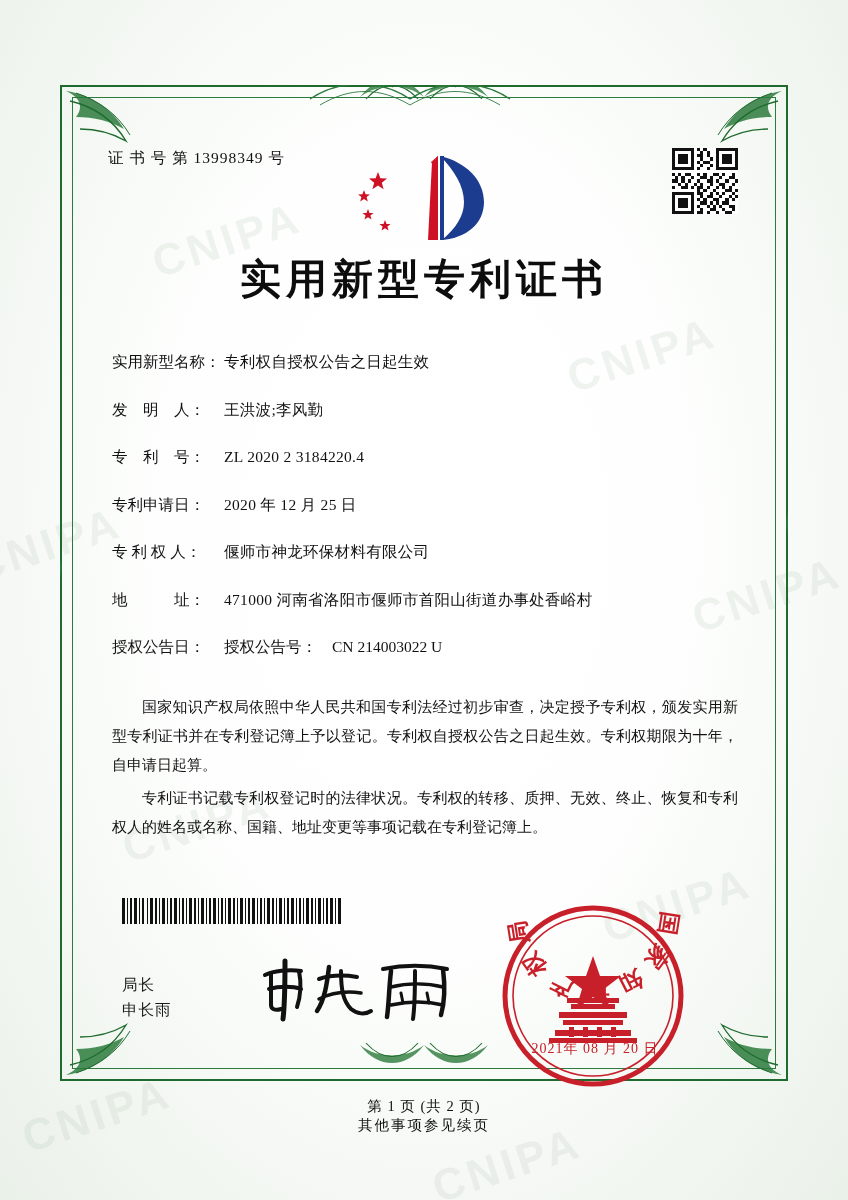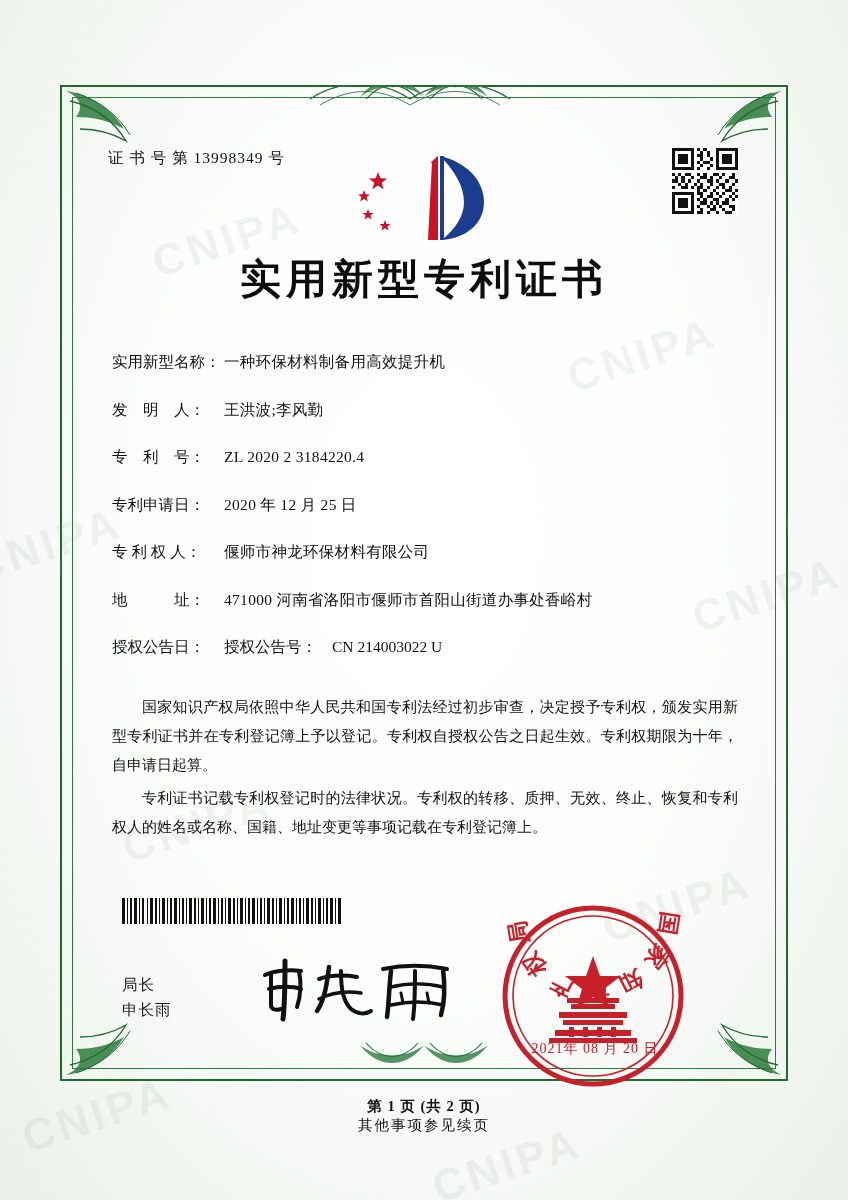--- a/index.html
+++ b/index.html
@@ -213,21 +213,20 @@
   
   .page-no {
     position: absolute;
     left: 0;
     right: 0;
     top: 1097px;
     text-align: center;
     font-size: 14.5px;
     letter-spacing: 1px;
     color: #111;
-    font-weight: bold;
   }
   .footer-note {
     position: absolute;
     left: 0;
     right: 0;
     top: 1088px;
     text-align: center;
     font-size: 14.5px;
     letter-spacing: 2px;
     color: #111;
@@ -431,21 +430,21 @@
     <path d="M88 4 L 94 4 L 94 90 L 88 90 Z" fill="#1b3c8f" opacity="0.0"></path>
     <path d="M86 14 L 92 9 L 92 90 L 76 90 Z" fill="#ffffff"></path>
     <path d="M88 12 L 93 8 L 93 90 L 84 90 Z" fill="#cf1126"></path>
   </svg>
 
   <div class="title">实用新型专利证书</div>
 
   <div class="fields">
     <div class="frow">
       <div class="flabel">实用新型名称：</div>
-      <div class="fvalue">一种环保材料制备用高效提升机</div>
+      <div class="fvalue">专利权自授权公告之日起生效</div>
     </div>
     <div class="frow">
       <div class="flabel">发　明　人：</div>
       <div class="fvalue">王洪波;李风勤</div>
     </div>
     <div class="frow">
       <div class="flabel">专　利　号：</div>
       <div class="fvalue">ZL 2020 2 3184220.4</div>
     </div>
     <div class="frow">

